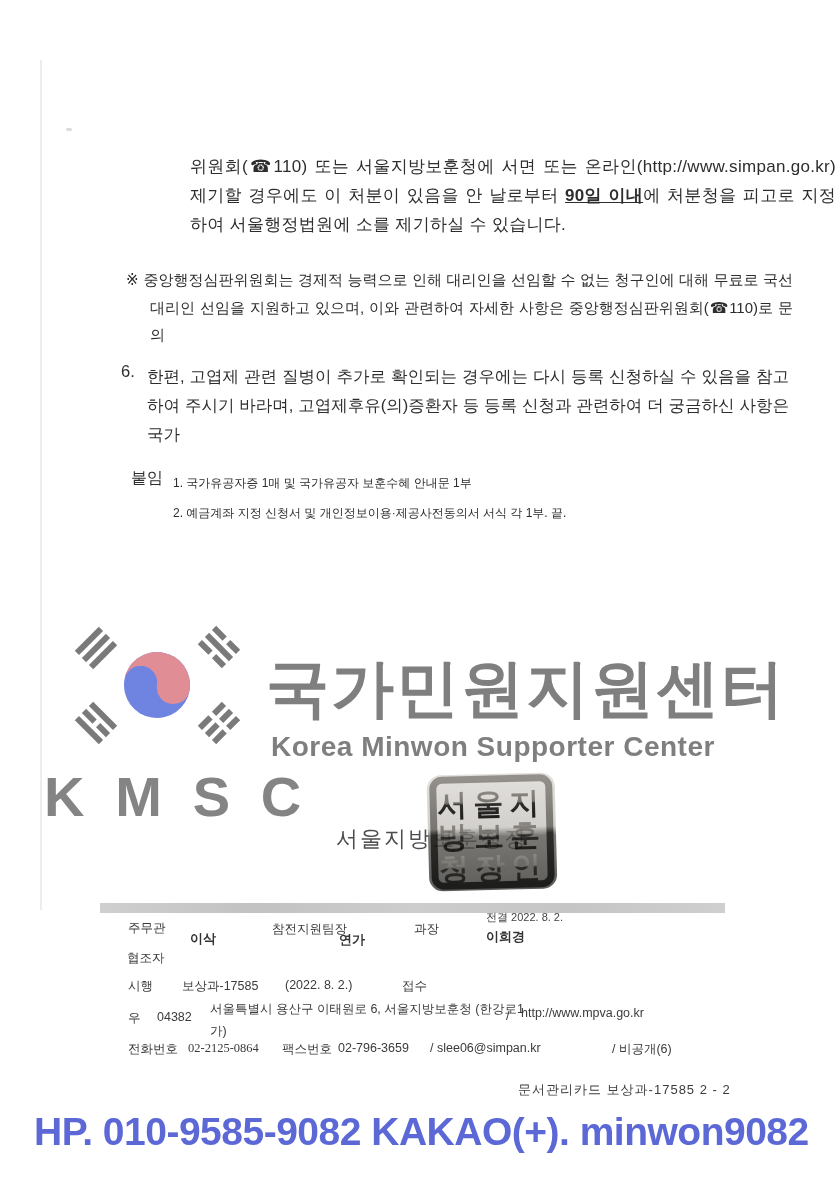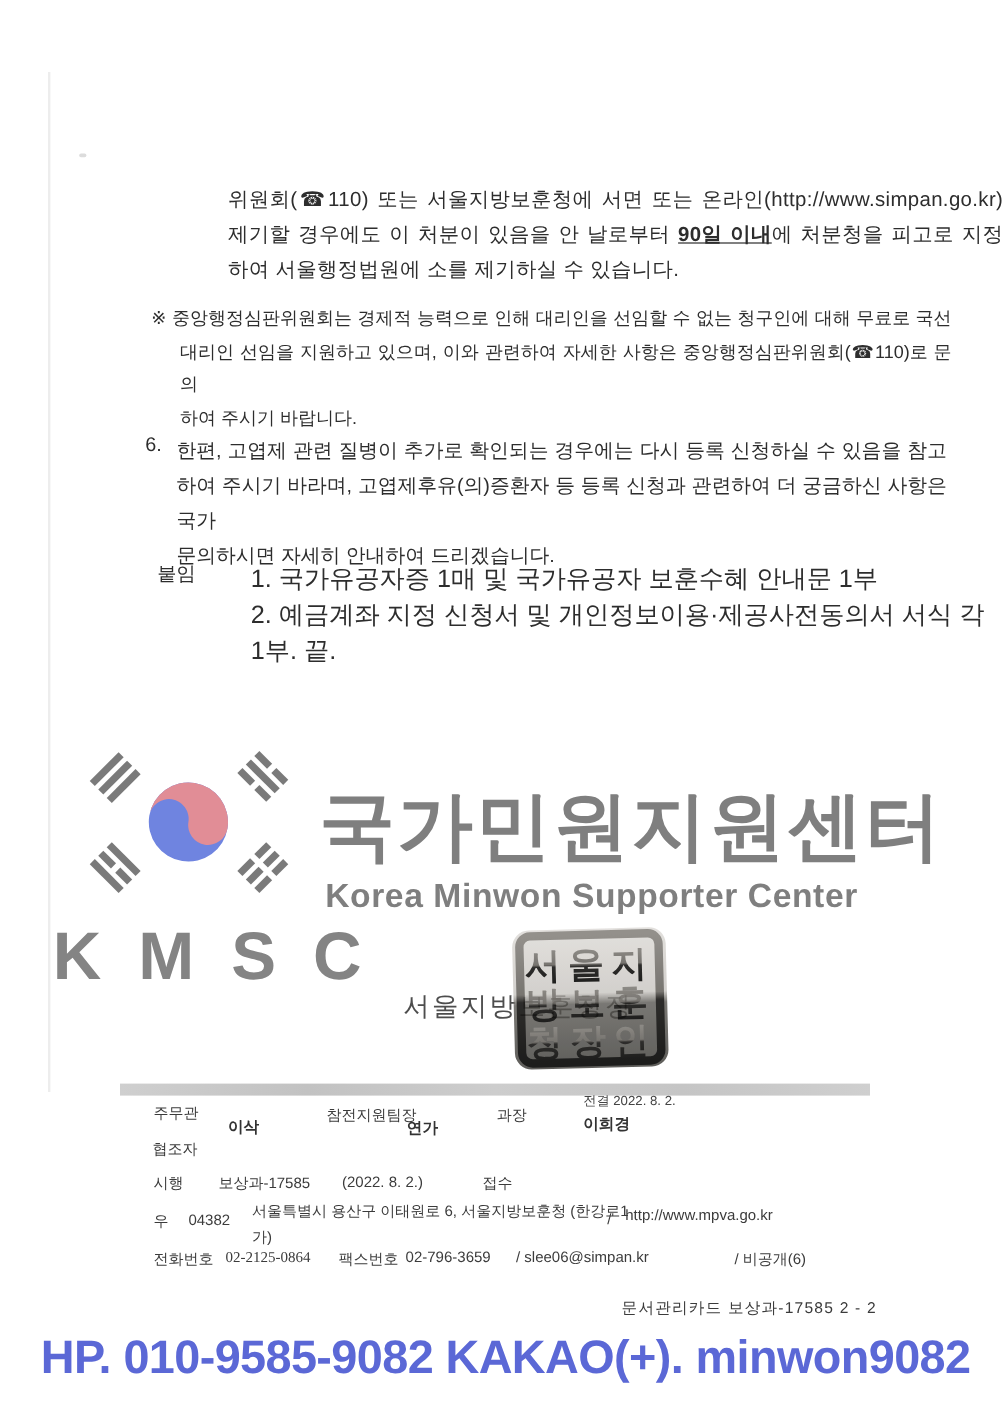--- a/index.html
+++ b/index.html
@@ -9,26 +9,26 @@
   }
   
   .scanline{position:absolute;left:40px;top:60px;width:2px;height:850px;background:#ededed;}
   .scandot{position:absolute;left:66px;top:128px;width:6px;height:3px;background:#dcdcdc;border-radius:2px;}
 
   
   .blk{position:absolute;}
   .notice{left:142px;top:152px;width:646px;font-size:17px;line-height:29px;letter-spacing:.3px;margin-left:48px;}
   .jl{text-align:justify;text-align-last:justify;}
   .em{font-weight:bold;text-decoration:underline;}
-  .note{left:126px;top:252px;width:667px;font-size:15px;line-height:27.5px;font-weight:500;}
+  .note{left:126px;top:266px;width:667px;font-size:15px;line-height:27.5px;font-weight:500;}
   .note .ind{padding-left:24px;}
   .item6-marker{left:121px;top:362px;font-size:16.5px;}
   .item6{left:147px;top:362px;width:642px;font-size:16.5px;line-height:29px;}
   .attach-label{left:131px;top:468px;font-size:16px;}
-  .attach{left:173px;top:468px;width:622px;font-size:21px;line-height:30px;margin-left:36px;}
+  .attach{left:173px;top:468px;width:622px;font-size:12px;line-height:30px;}
 
   
   .flag{position:absolute;left:0;top:0;}
   .tg{position:absolute;width:34px;display:flex;flex-direction:column;gap:4px;}
   .tg .bar{height:6px;display:flex;gap:5px;}
   .tg .bar b{flex:1;background:#7a7a7a;display:block;}
   .tg-tl{left:79px;top:635px;transform:rotate(-45deg);}
   .tg-tr{left:202px;top:634px;transform:rotate(45deg);}
   .tg-bl{left:79px;top:710px;transform:rotate(45deg);}
   .tg-br{left:202px;top:710px;transform:rotate(-45deg);}
@@ -61,28 +61,26 @@
 
   <section class="blk notice">
     <div class="jl">위원회(☎110) 또는 서울지방보훈청에 서면 또는 온라인(http://www.simpan.go.kr)</div>
     <div class="jl"><span>제기할 경우에도 이 처분이 있음을 안 날로부터 </span><span class="em">90일 이내</span><span>에 처분청을 피고로 지정</span></div>
     <div>하여 서울행정법원에 소를 제기하실 수 있습니다.</div>
   </section>
 
   <section class="blk note">
     <div class="jl">※ 중앙행정심판위원회는 경제적 능력으로 인해 대리인을 선임할 수 없는 청구인에 대해 무료로 국선</div>
     <div class="jl ind">대리인 선임을 지원하고 있으며, 이와 관련하여 자세한 사항은 중앙행정심판위원회(☎110)로 문의</div>
-    <div class="ind">하여 주시기 바랍니다.</div>
   </section>
 
   <div class="blk item6-marker">6.</div>
   <section class="blk item6">
     <div class="jl">한편, 고엽제 관련 질병이 추가로 확인되는 경우에는 다시 등록 신청하실 수 있음을 참고</div>
     <div class="jl">하여 주시기 바라며, 고엽제후유(의)증환자 등 등록 신청과 관련하여 더 궁금하신 사항은 국가</div>
-    <div>문의하시면 자세히 안내하여 드리겠습니다.</div>
   </section>
 
   <div class="blk attach-label">붙임</div>
   <section class="blk attach">
     <div>1. 국가유공자증 1매 및 국가유공자 보훈수혜 안내문 1부</div>
     <div>2. 예금계좌 지정 신청서 및 개인정보이용·제공사전동의서 서식 각 1부.  끝.</div>
   </section>
 
   <div class="flag">
     <div class="tg tg-tl">

